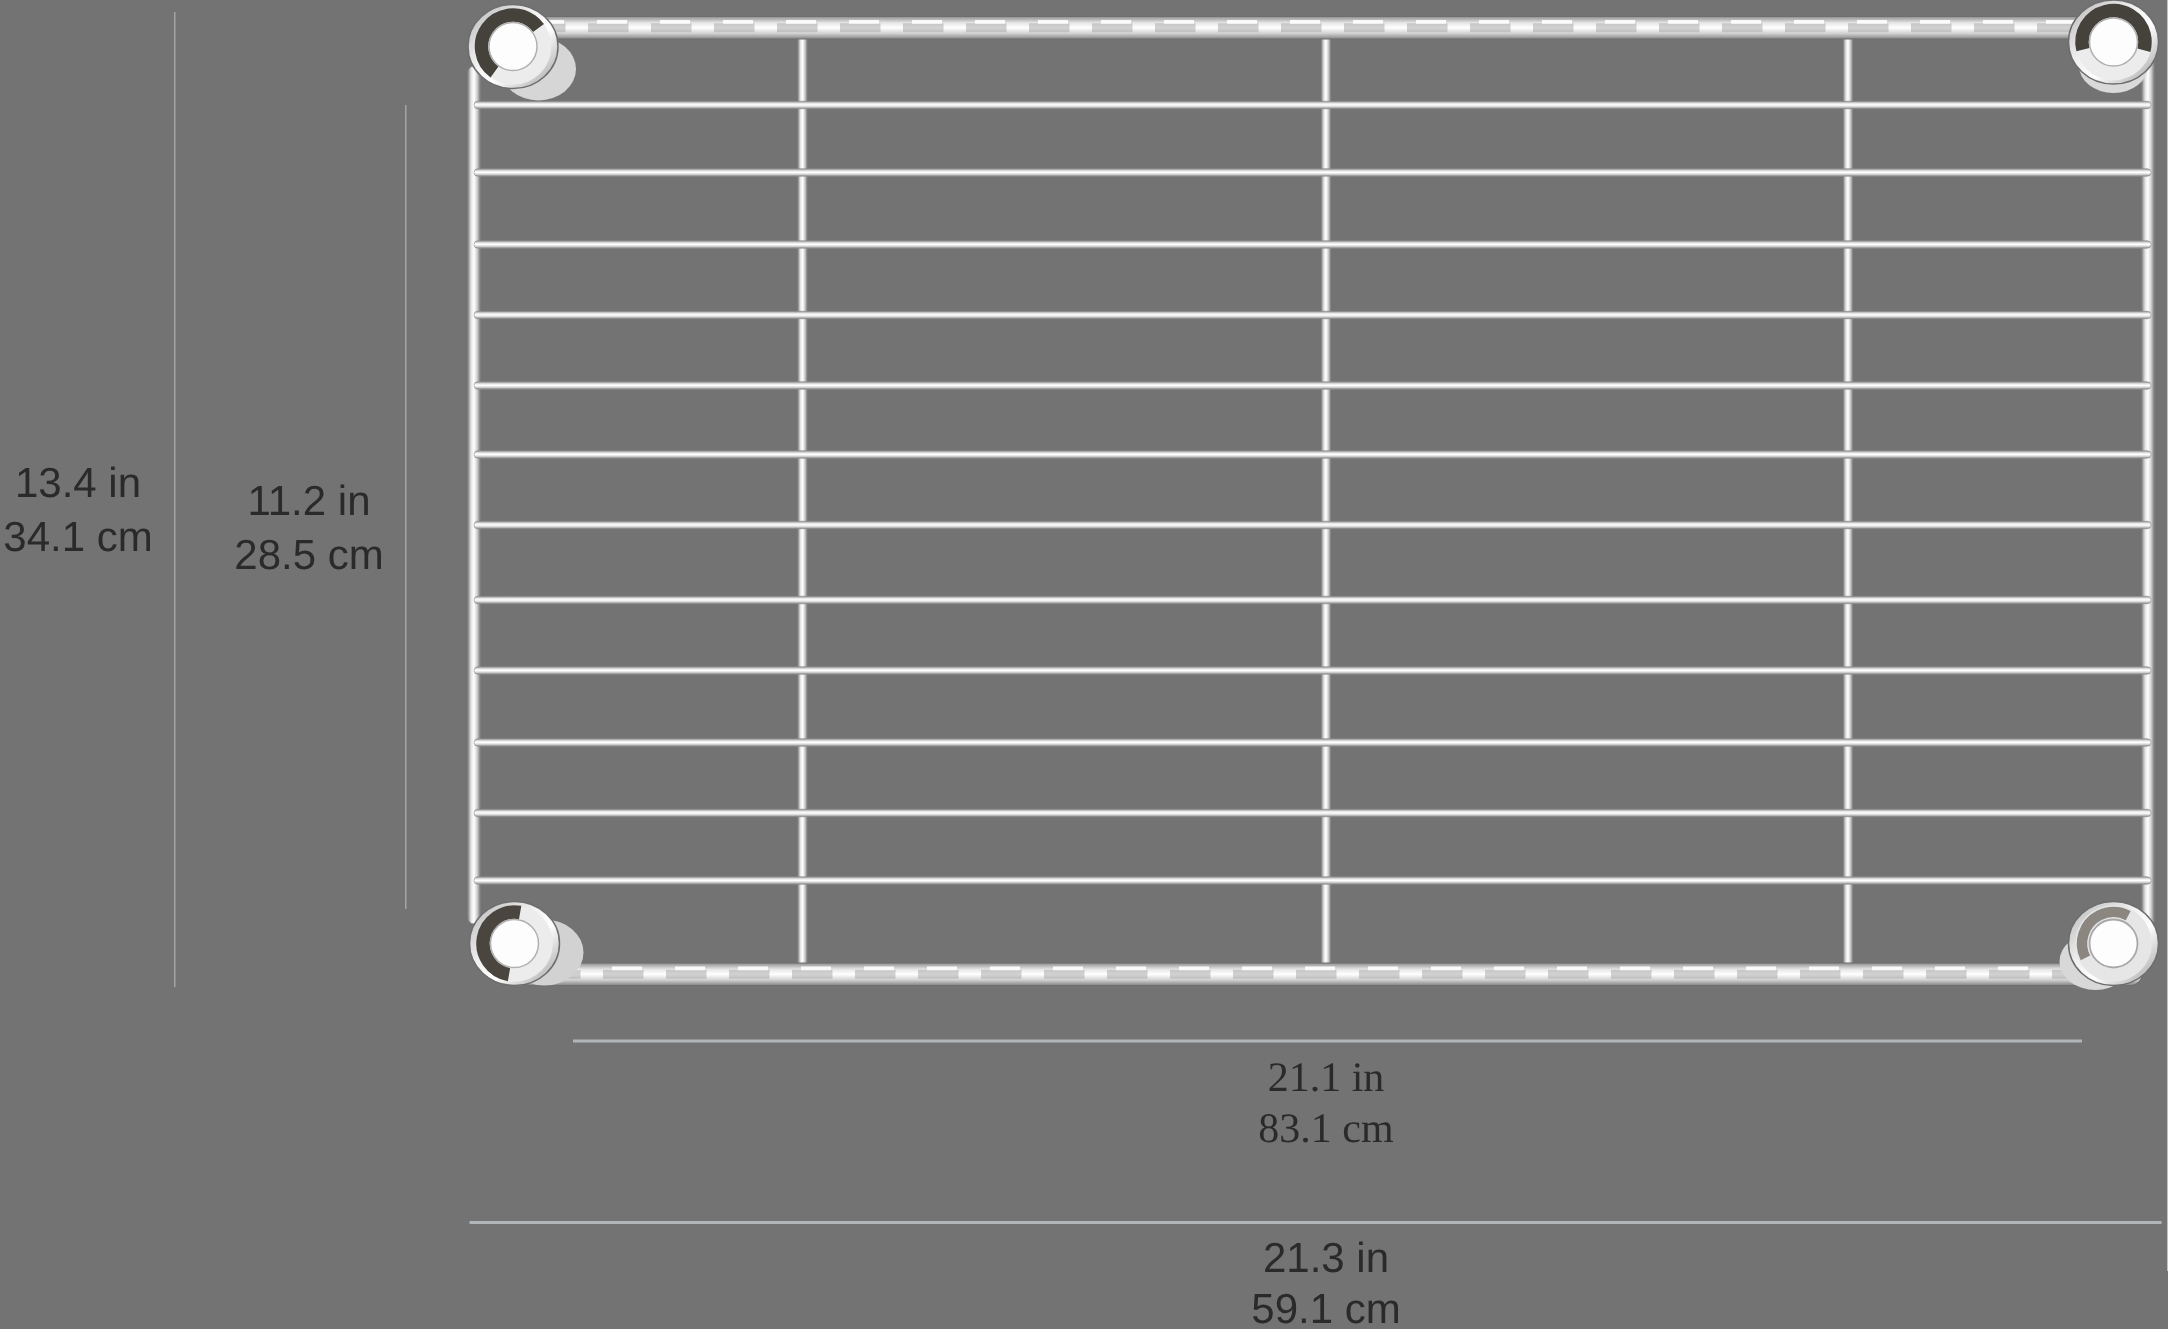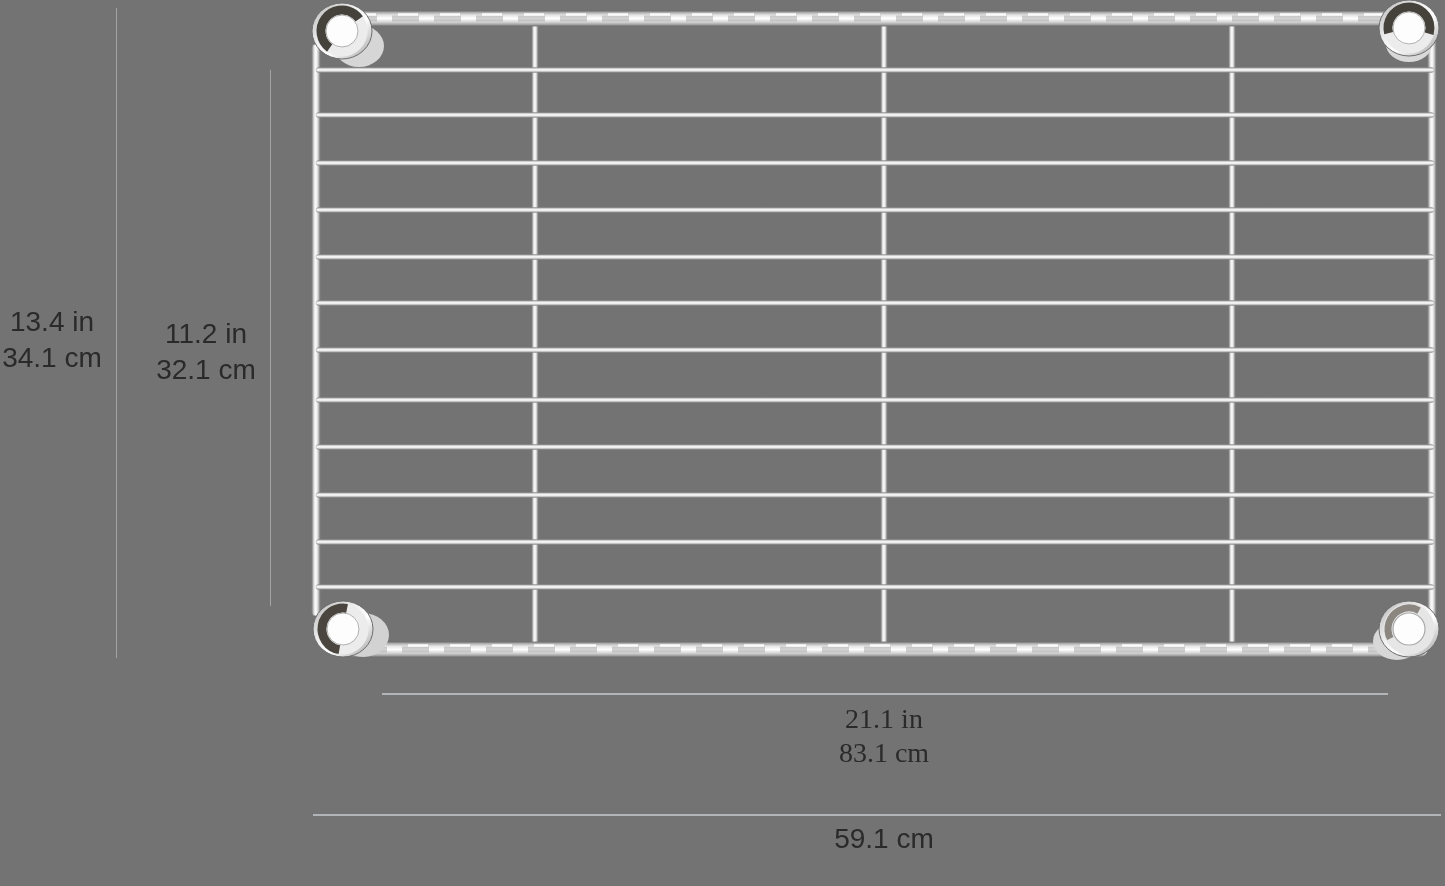--- a/index.html
+++ b/index.html
@@ -141,25 +141,26 @@
   <div class="hline" id="line-width-inner"></div>
   <div class="hline" id="line-width-outer"></div>
 
   <div class="dim-label v-label" id="lbl-depth-outer">
     <span class="line">13.4 in</span>
     <span class="line">34.1 cm</span>
   </div>
 
   <div class="dim-label v-label" id="lbl-depth-inner">
     <span class="line">11.2 in</span>
-    <span class="line">32.1 cm</span>
+    <span class="line">28.5 cm</span>
   </div>
 
   <div class="dim-label h-label" id="lbl-width-inner">
     <span class="line">21.1 in</span>
     <span class="line">83.1 cm</span>
   </div>
 
   <div class="dim-label h-label" id="lbl-width-outer">
+    <span class="line">21.3 in</span>
     <span class="line">59.1 cm</span>
   </div>
 
 </div>
 
 </body></html>

